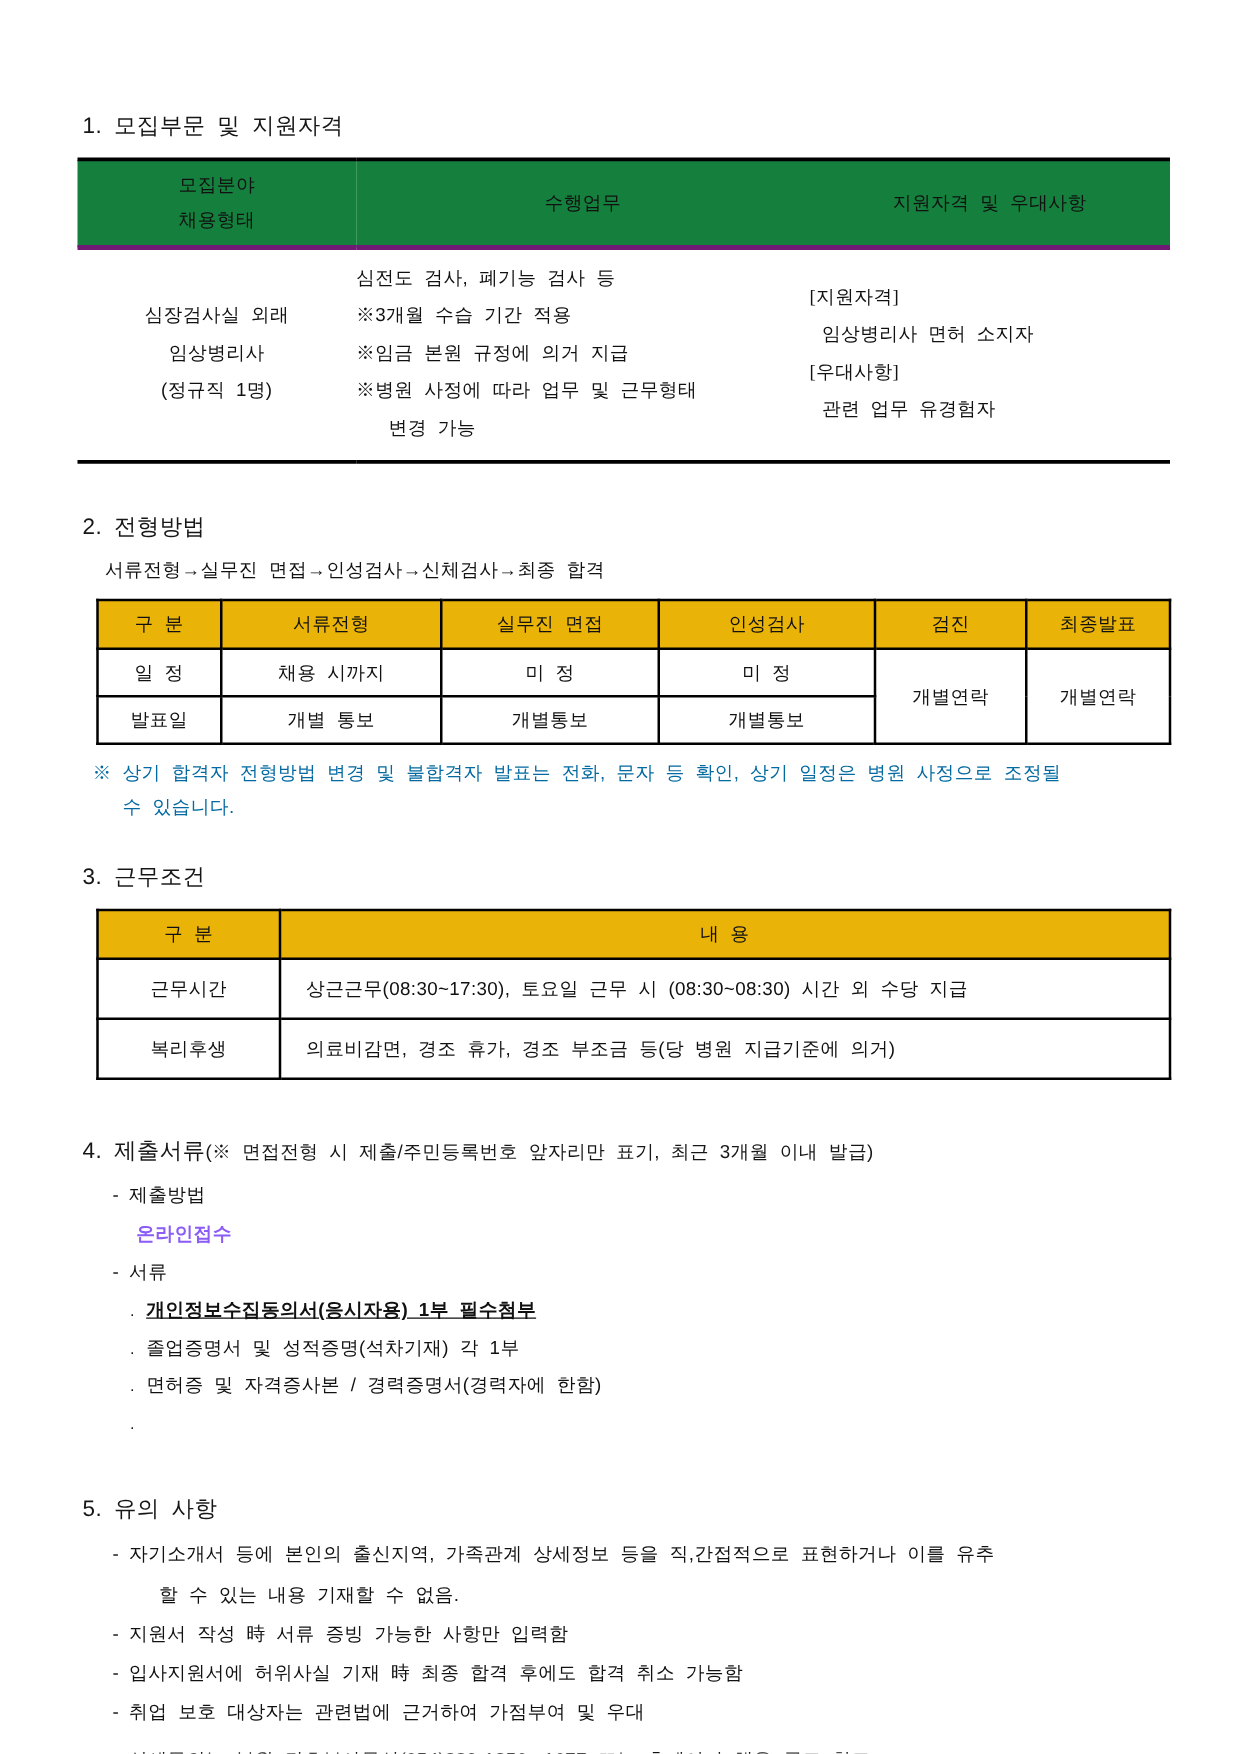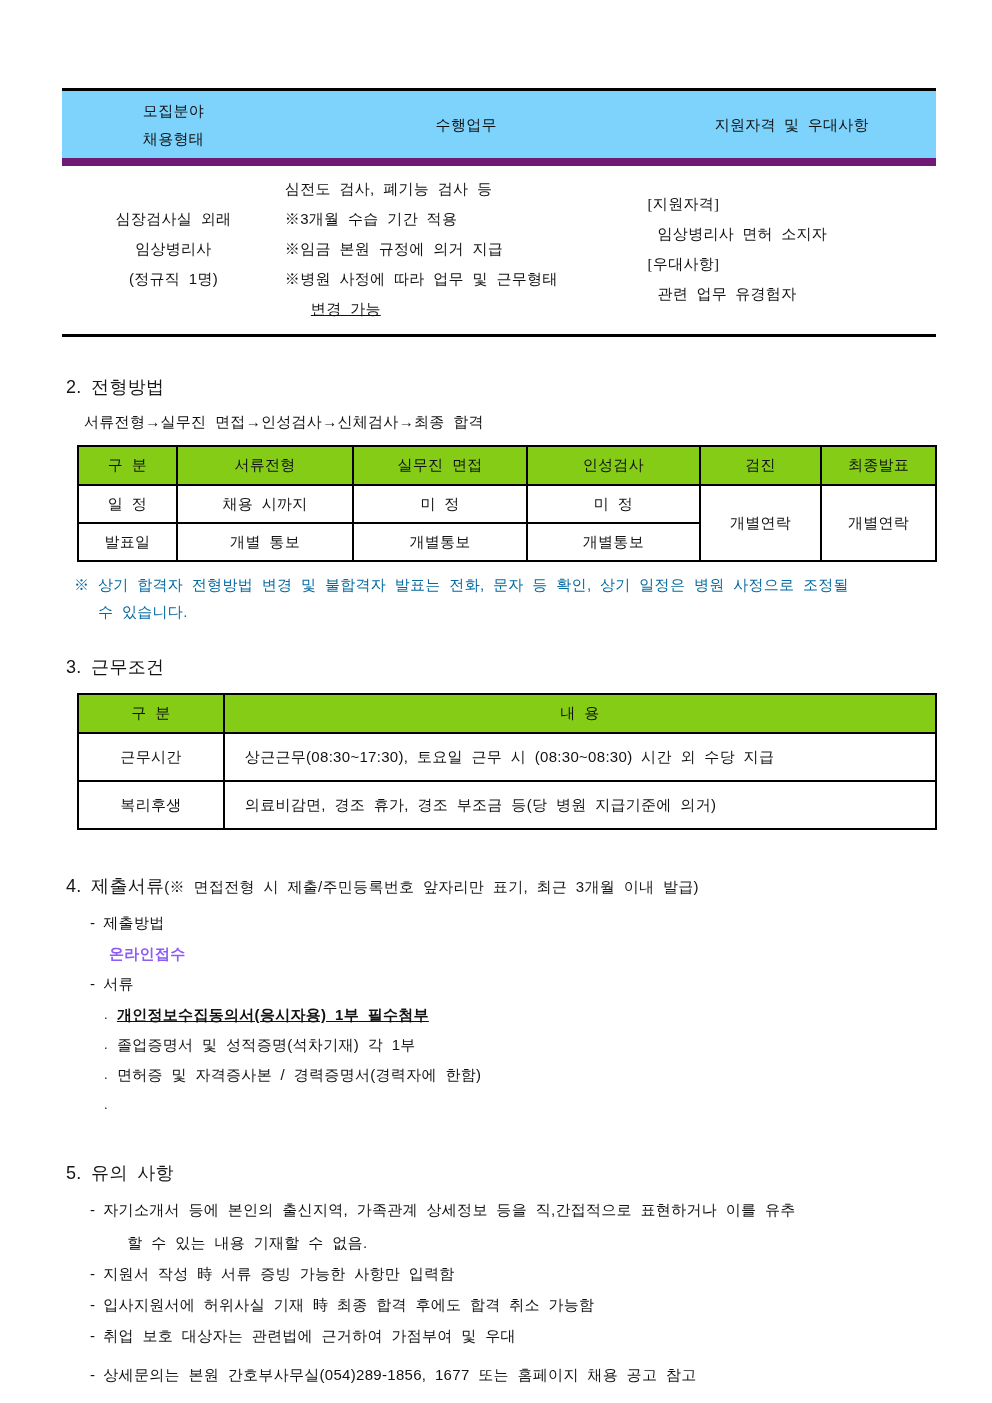--- a/index.html
+++ b/index.html
@@ -35,60 +35,59 @@
 
   
   table { border-collapse: collapse; }
   .t1 {
     width: 874px;
     border-top: 3px solid #000;
     border-bottom: 3px solid #000;
     table-layout: fixed;
   }
   .t1 thead tr {
-    background: #7dd3fc;
-    border-bottom: 8px solid #701a75;
-    font-family: Liberation Serif, serif;
+    background: #15803d;
+    border-bottom: 4px solid #701a75;
   }
   .t1 th {
     font-weight: 400;
     font-size: 15px;
     height: 63px;
     vertical-align: middle;
     text-align: center;
     line-height: 28px;
     padding: 2px 0;
   }
   .t1 td {
     vertical-align: middle;
     font-size: 15px;
     padding: 8px 0 10px 0;
   }
   .t1 .line { line-height: 30px; }
   .t1 .c1-body { text-align: center; line-height: 31px; }
   .t1 .c2-body { text-align: left; }
   .t1 .c3-body { text-align: left; font-family: Liberation Serif, serif; }
   .t1 .indent-sm { padding-left: 10px; }
-  .t1 .indent-lg { padding-left: 26px; text-decoration: underline; }
+  .t1 .indent-lg { padding-left: 26px; }
 
   
   .grid {
     margin-left: 15px;
     width: 860px;
     table-layout: fixed;
   }
   .grid th, .grid td {
     border: 2px solid #000;
     font-weight: 400;
     text-align: center;
     vertical-align: middle;
     font-size: 15px;
     padding: 0;
   }
-  .grid thead th { background: #84cc16; height: 37px; }
+  .grid thead th { background: #eab308; height: 37px; }
   .t2 td { height: 36px; }
   .t3 td { height: 46px; }
   .t3 .cell-left { text-align: left; padding-left: 20px; }
 
   .flow-text {
     margin: 12px 0 13px 22px;
     font-size: 15px;
   }
   .note {
     margin: 9px 0 0 12px;
@@ -136,20 +135,21 @@
   }
   .notice-body { flex: 1; }
   .notice-body .wrap2 { padding-left: 24px; margin-top: 11px; }
   .gap-before-last { margin-top: 17px; }
 </style>
 </head>
 <body>
 
 <div class="page">
 
+  <div class="h1">1. 모집부문 및 지원자격</div>
 
   <table class="t1">
     <colgroup>
         <col style="width:25.5%">
         <col style="width:41.5%">
         <col style="width:33%">
       </colgroup>
     <thead>
       <tr>
         <th>

